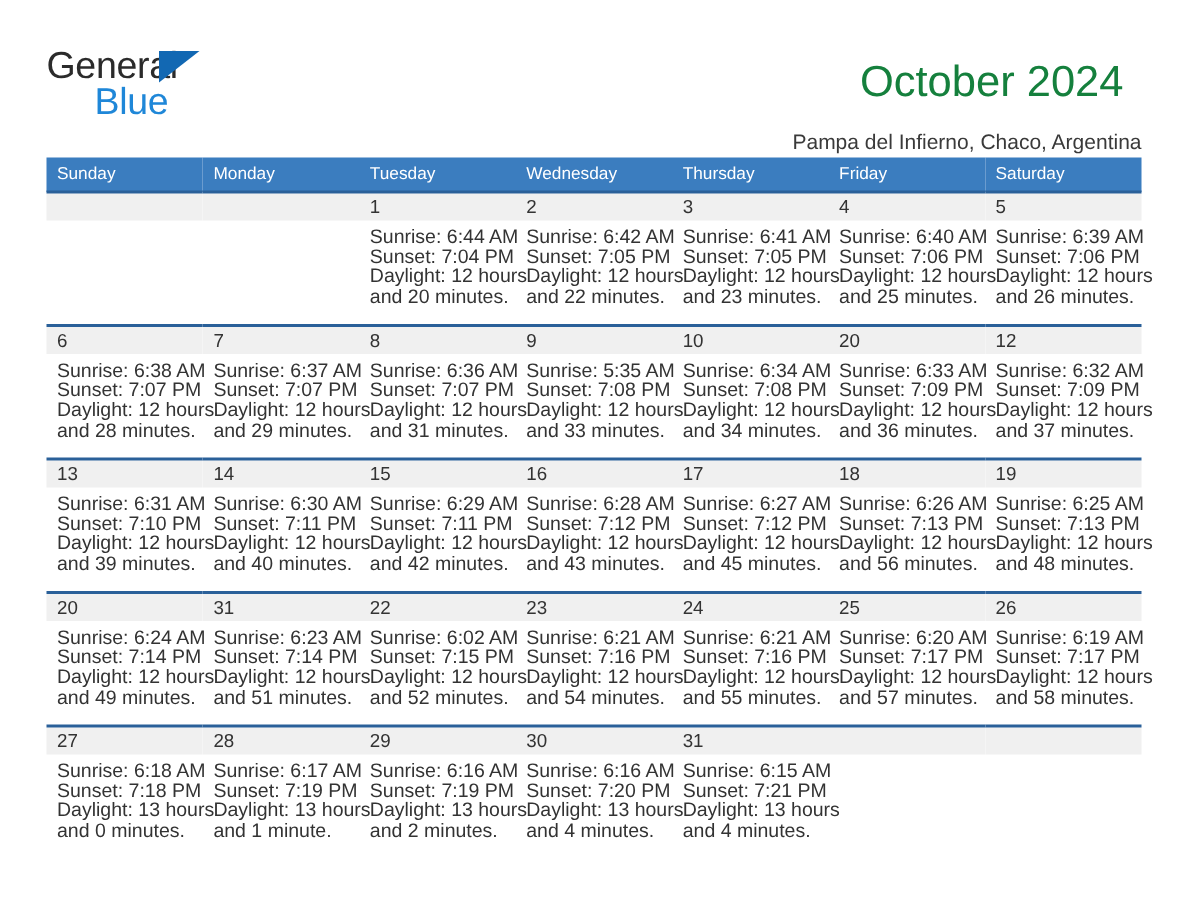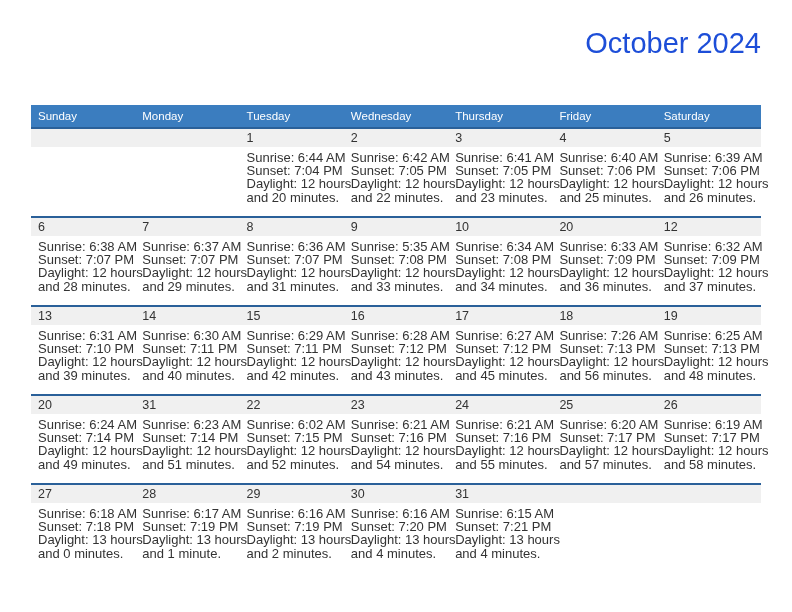--- a/index.html
+++ b/index.html
@@ -66,23 +66,23 @@
   }
   .title-block {
     position: absolute;
     right: 0;
     top: 0;
     text-align: right;
   }
   .cal-title {
     font-size: 29px;
     line-height: 34px;
-    color: #1d4ed8;
+    color: #15803d;
     font-weight: normal;
-    margin: 0;
+    margin: 12px;
     white-space: nowrap;
   }
   .cal-subtitle {
     font-size: 14px;
     line-height: 20px;
     color: #3a3a3a;
     margin: 8px 0 0 0;
     white-space: nowrap;
   }
 
@@ -138,23 +138,29 @@
     background: #f0f0f0;
   }
 </style>
 </head>
 <body>
 
 <div class="page">
 
   <div class="header">
 
+    <div class="brand">
+      <span class="brand-line1">General</span>
+      <span class="brand-tri"></span>
+      <span class="brand-line2">Blue</span>
+    </div>
 
     <div class="title-block">
       <h1 class="cal-title">October 2024</h1>
+      <div class="cal-subtitle">Pampa del Infierno, Chaco, Argentina</div>
     </div>
 
   </div>
 
   <table class="calendar">
     <thead>
       <tr>
         <th>Sunday</th>
         <th>Monday</th>
         <th>Tuesday</th>
@@ -325,21 +331,21 @@
             <div class="dayinfo">
               <div>Sunrise: 6:27 AM</div>
               <div>Sunset: 7:12 PM</div>
               <div>Daylight: 12 hours</div>
               <div>and 45 minutes.</div>
             </div>
           </td>
           <td>
             <div class="daynum">18</div>
             <div class="dayinfo">
-              <div>Sunrise: 7:26 AM</div>
+              <div>Sunrise: 6:26 AM</div>
               <div>Sunset: 7:13 PM</div>
               <div>Daylight: 12 hours</div>
               <div>and 56 minutes.</div>
             </div>
           </td>
           <td>
             <div class="daynum">19</div>
             <div class="dayinfo">
               <div>Sunrise: 6:25 AM</div>
               <div>Sunset: 7:13 PM</div>

